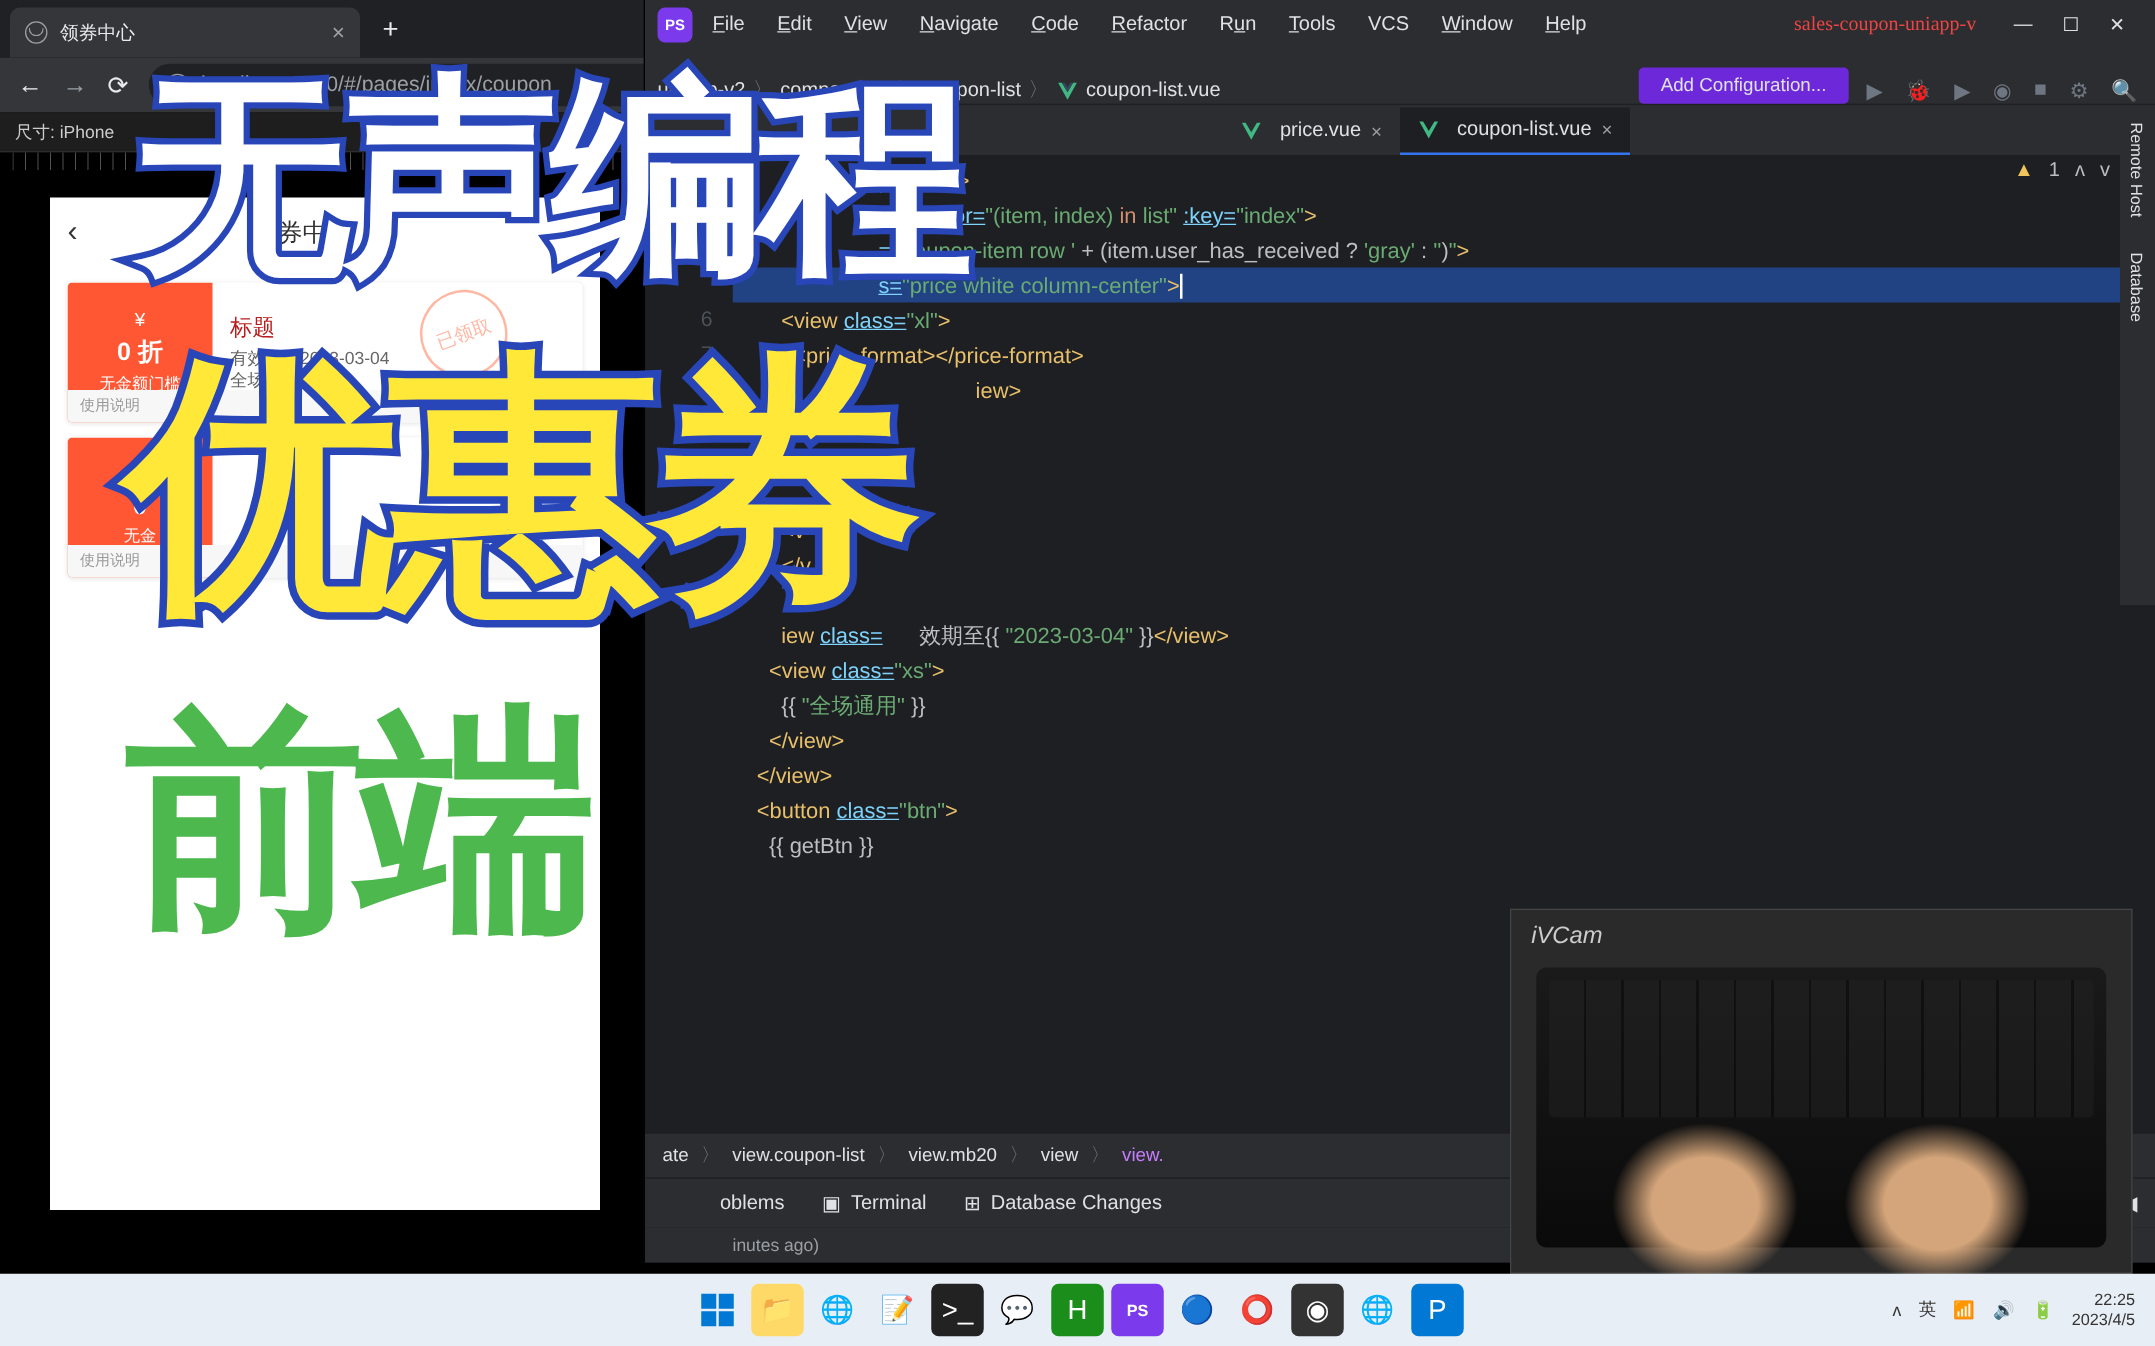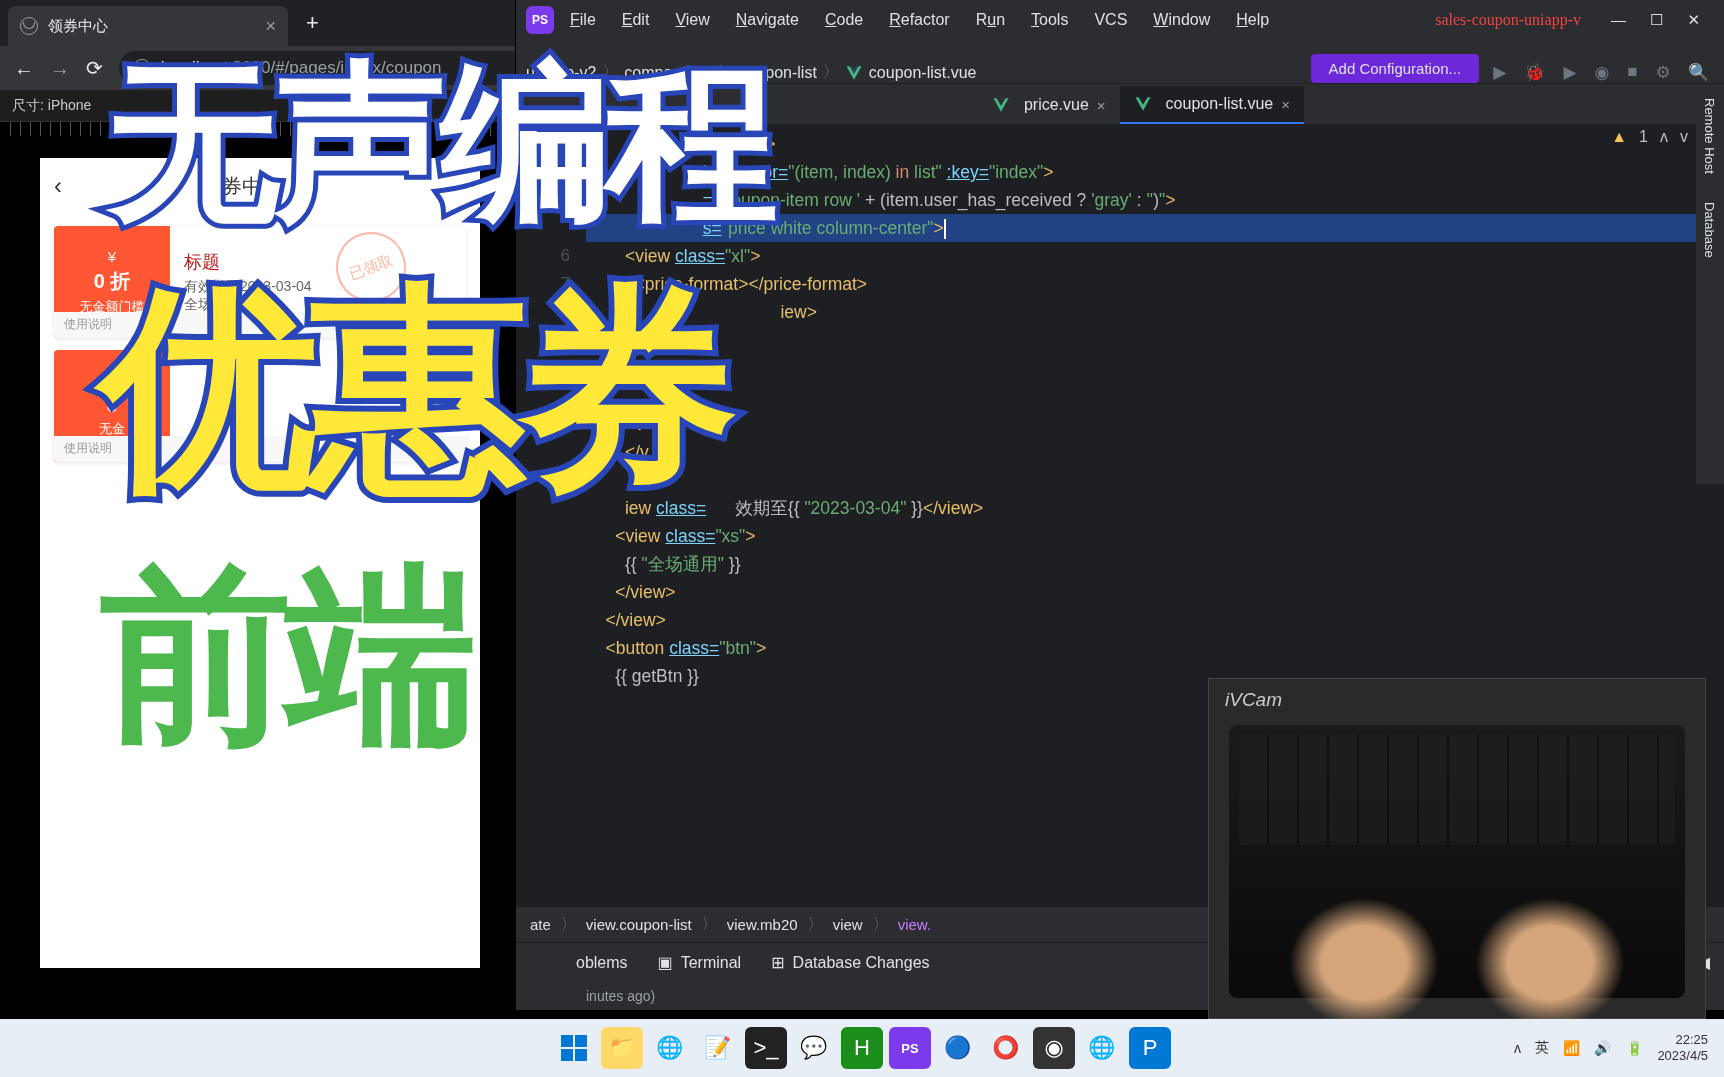--- a/index.html
+++ b/index.html
@@ -89,21 +89,21 @@
 .coupon-use { position:absolute; bottom:0; left:0; right:0; height:26px; background:#f7f7f7; font-size:12px; color:#999; padding:4px 10px; }
 .stamp { position:absolute; top:6px; right:60px; width:70px; height:70px; border:2px solid #ff8866; border-radius:50%; transform:rotate(-20deg); display:flex; align-items:center; justify-content:center; color:#ff8866; font-size:15px; opacity:.6; }
 
 
 .overlay-txt { position:absolute; font-weight:900; -webkit-text-stroke:10px #2846b8; paint-order:stroke fill; line-height:1; z-index:50; pointer-events:none; }
 .t1 { color:#fff; font-size:172px; top:56px; left:108px; letter-spacing:-6px; }
 .t2 { color:#ffe838; font-size:218px; top:280px; left:100px; letter-spacing:-8px; -webkit-text-stroke:12px #2846b8; }
 .t3 { color:#4db84d; font-size:192px; top:560px; left:100px; letter-spacing:-6px; -webkit-text-stroke:11px #fff; }
 
 
-.webcam { position:absolute; bottom:58px; right:18px; width:498px; height:341px; background:#2a2a2a; border:1px solid #444; z-index:40; display:flex; flex-direction:column;justify-content:space-between; }
+.webcam { position:absolute; bottom:58px; right:18px; width:498px; height:292px; background:#2a2a2a; border:1px solid #444; z-index:40; display:flex; flex-direction:column;justify-content:space-between; }
 .webcam-lbl { color:#ccc; font-size:19px; padding:10px 16px; font-style:italic; }
 .keyboard { flex:1; background:linear-gradient(#1a1a1a,#0a0a0a); position:relative; margin:4px 20px 20px; border-radius:8px; }
 .keys { position:absolute; top:10px; left:10px; right:10px; height:110px; background:repeating-linear-gradient(90deg,#222 0,#222 28px,#0a0a0a 28px,#0a0a0a 30px),repeating-linear-gradient(#222 0,#222 24px,#0a0a0a 24px,#0a0a0a 26px); opacity:.5; border-radius:4px; }
 .hands { position:absolute; bottom:0; left:50px; right:50px; height:140px; }
 .hand { position:absolute; width:150px; height:130px; background:radial-gradient(ellipse at center,#d4a57a 40%,transparent 70%); border-radius:50% 50% 30% 30%; }
 .hand.l { left:10px; bottom:-30px; }
 .hand.r { right:10px; bottom:-30px; }
 
 
 .taskbar { position:absolute; bottom:0; left:0; right:0; height:58px; background:#e8eef5; display:flex; align-items:center; z-index:60; }

